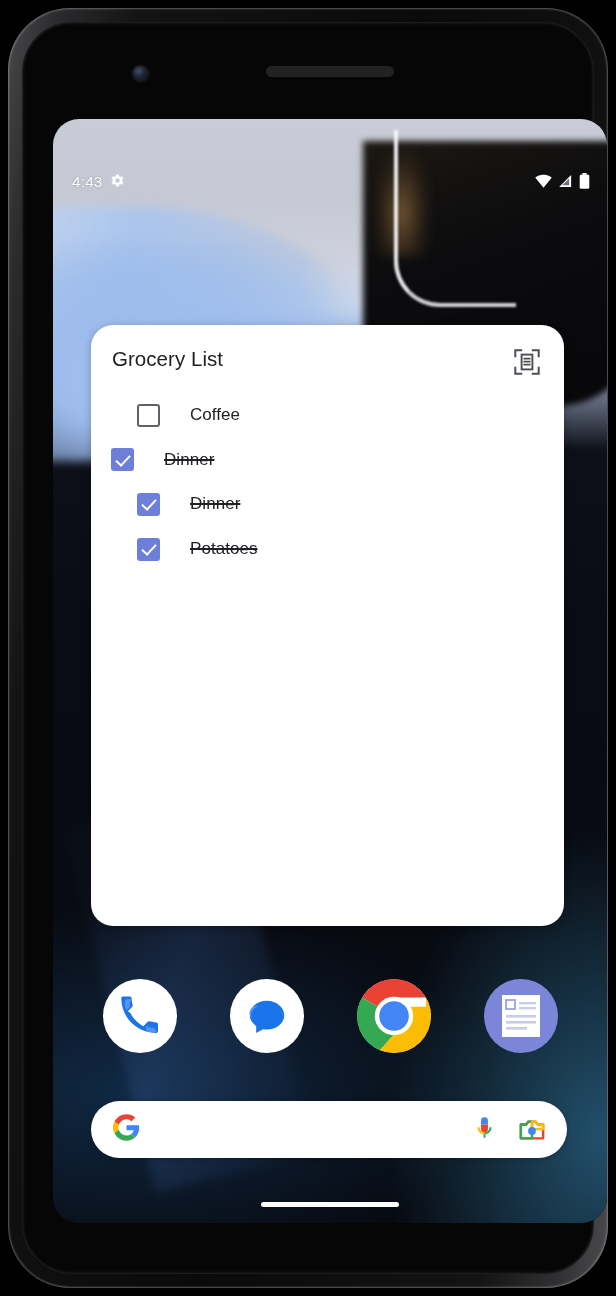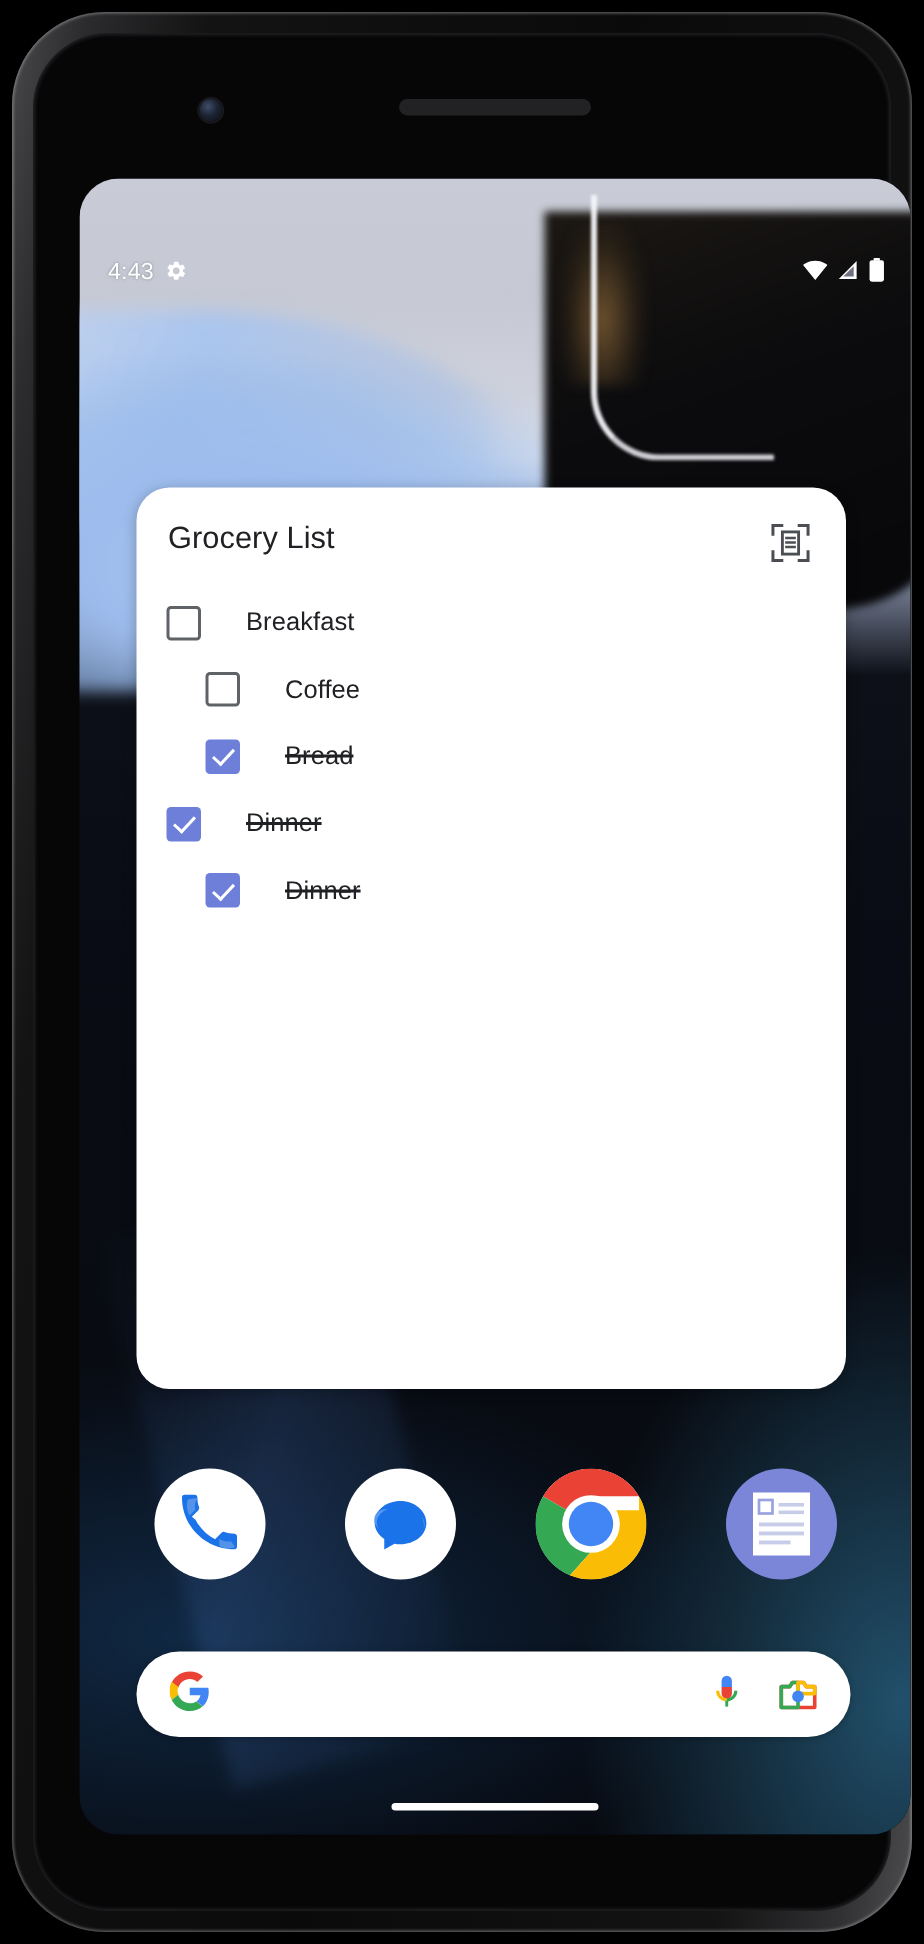--- a/index.html
+++ b/index.html
@@ -390,40 +390,36 @@
                 <path d="M1.3 7.2V1.3H7.2"></path>
                 <path d="M18.8 1.3h5.9v5.9"></path>
                 <path d="M24.7 18.8v5.9h-5.9"></path>
                 <path d="M7.2 24.7H1.3v-5.9"></path>
                 <rect x="7.6" y="5.6" width="10.8" height="14.8" stroke-width="1.9"></rect>
                 <path d="M10.3 9.6h5.4M10.3 12.6h5.4M10.3 15.6h5.4" stroke-width="1.7"></path>
               </svg>
             </div>
           </div>
           <div class="list">
-              <div class="list-item">
-                <div class="cb off"></div>
-                <span class="item-label">Breakfast</span>
-              </div>
               <div class="list-item child">
                 <div class="cb off"></div>
                 <span class="item-label">Coffee</span>
-              </div>
-              <div class="list-item child done">
-                <div class="cb on"></div>
-                <span class="item-label">Bread</span>
               </div>
               <div class="list-item done">
                 <div class="cb on"></div>
                 <span class="item-label">Dinner</span>
               </div>
               <div class="list-item child done">
                 <div class="cb on"></div>
                 <span class="item-label">Dinner</span>
               </div>
+              <div class="list-item child done">
+                <div class="cb on"></div>
+                <span class="item-label">Potatoes</span>
+              </div>
             </div>
         </div>
 
         <div class="dock">
 
           <div class="app-icon app-white">
             <svg width="42" height="42" viewBox="0 0 24 24">
               <path d="M6.6 10.8c1.8 3.5 4.6 6.3 8.1 8.1l2.7-2.7c.3-.3.8-.4 1.2-.3 1.3.4 2.7.7 4.1.7.6 0 1.1.5 1.1 1.1V22c0 .6-.5 1.1-1.1 1.1C10.6 23.1 1 13.5 1 1.6.9 1 1.4.5 2 .5h4.3c.6 0 1.1.5 1.1 1.1 0 1.5.2 2.8.7 4.1.1.4 0 .8-.3 1.2l-2.7 2.7z" fill="#1a73e8" transform="translate(0.4,0.4) scale(0.92)"></path>
               <path d="M7.2 2.1 C6.3 3.6 6.0 5.2 6.4 6.6 L4.2 8.8 C3.1 6.6 2.9 4.3 3.6 2.6 z" fill="#5f9ae8" opacity="0.85"></path>
               <path d="M15.5 17.6 C17.0 18.5 18.6 18.9 20.0 18.6 L21.5 20.8 C19.5 21.7 17.3 21.4 15.6 20.4 z" fill="#5f9ae8" opacity="0.85"></path>

